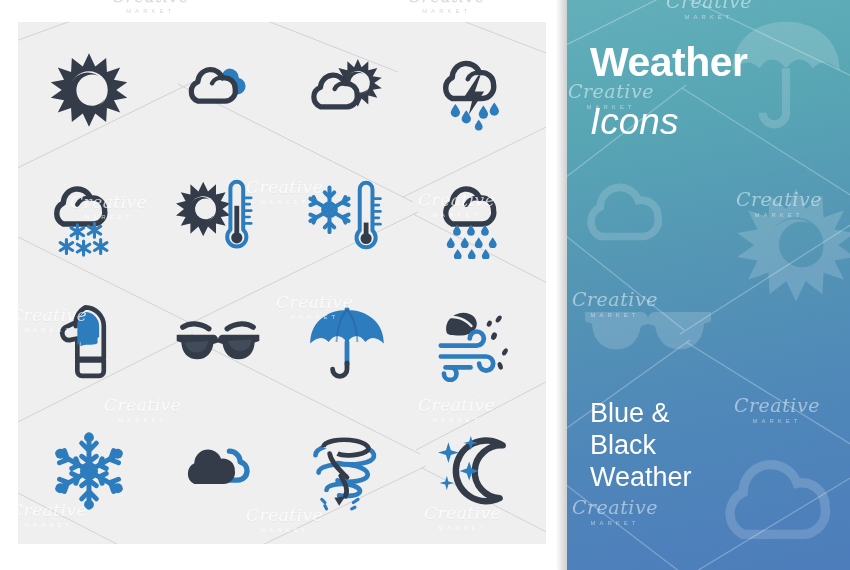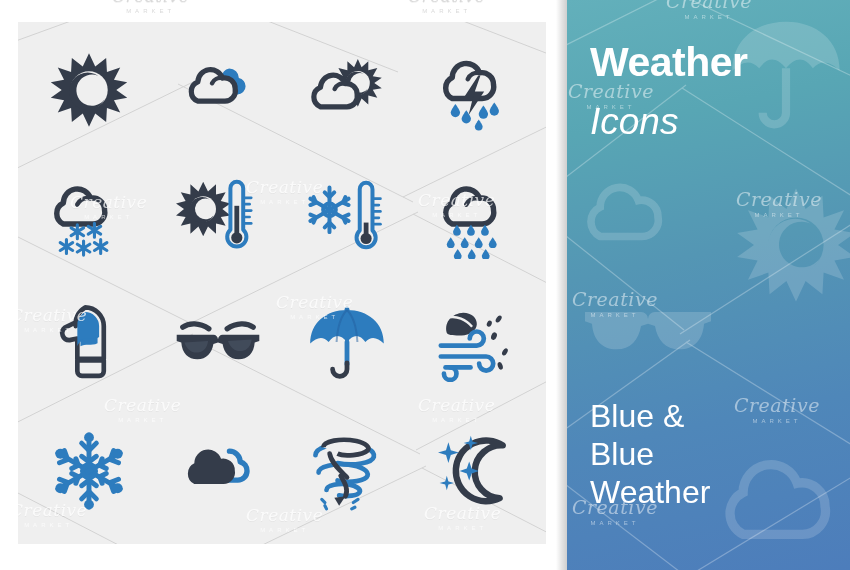--- a/index.html
+++ b/index.html
@@ -102,21 +102,21 @@
     color:#ffffff;
     text-align:right;
   }
   .title-sub {
     font-size:37px; font-weight:300; line-height:1.05; margin-top:20px;
     color:#ffffff;
     font-style:italic;
   }
   .versions-block { left:34px; top:398px; }
   .versions-line {
-    font-size:32px; font-weight:300; line-height:1.18; color:#ffffff;
+    font-size:27px; font-weight:300; line-height:1.18; color:#ffffff;
   }
 
   .right-wm {
     position:absolute; z-index:3; color:#ffffff; opacity:.48;
     text-align:center; pointer-events:none; line-height:1;
   }
   .right-wm .wm-main {
     font-family:"DejaVu Serif", serif; font-style:italic;
     font-size:19px; letter-spacing:.5px; display:block;
   }
@@ -551,18 +551,18 @@
       <span class="wm-sub">MARKET</span>
     </div>
 
     <div class="right-text title-block">
       <div class="title-main">Weather</div>
       <div class="title-sub">Icons</div>
     </div>
 
     <div class="right-text versions-block">
       <div class="versions-line">Blue &amp;</div>
-      <div class="versions-line">Blue</div>
+      <div class="versions-line">Black</div>
       <div class="versions-line">Weather</div>
     </div>
   </div>
 
 </div>
 
 </body></html>

